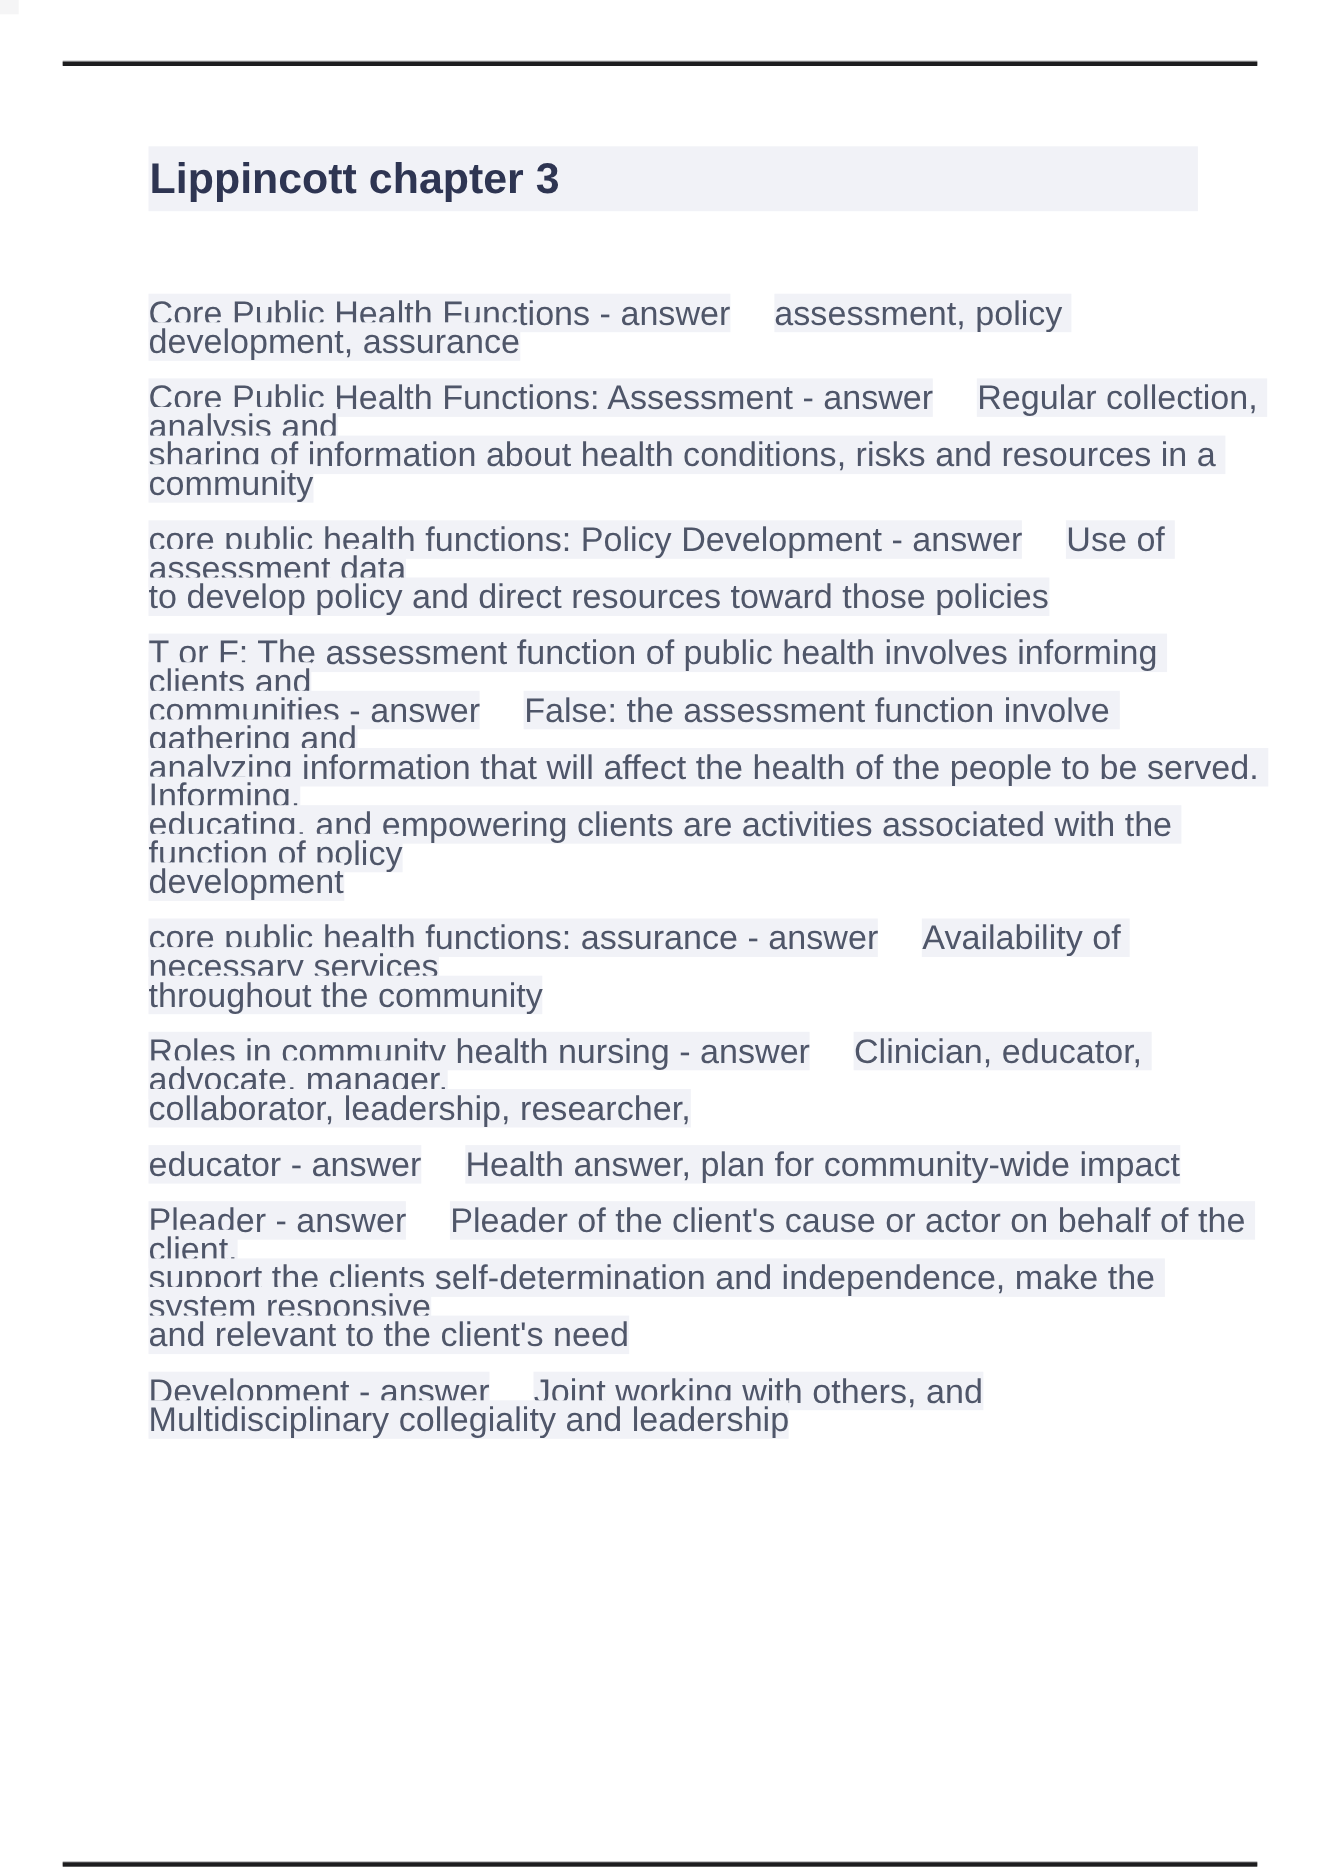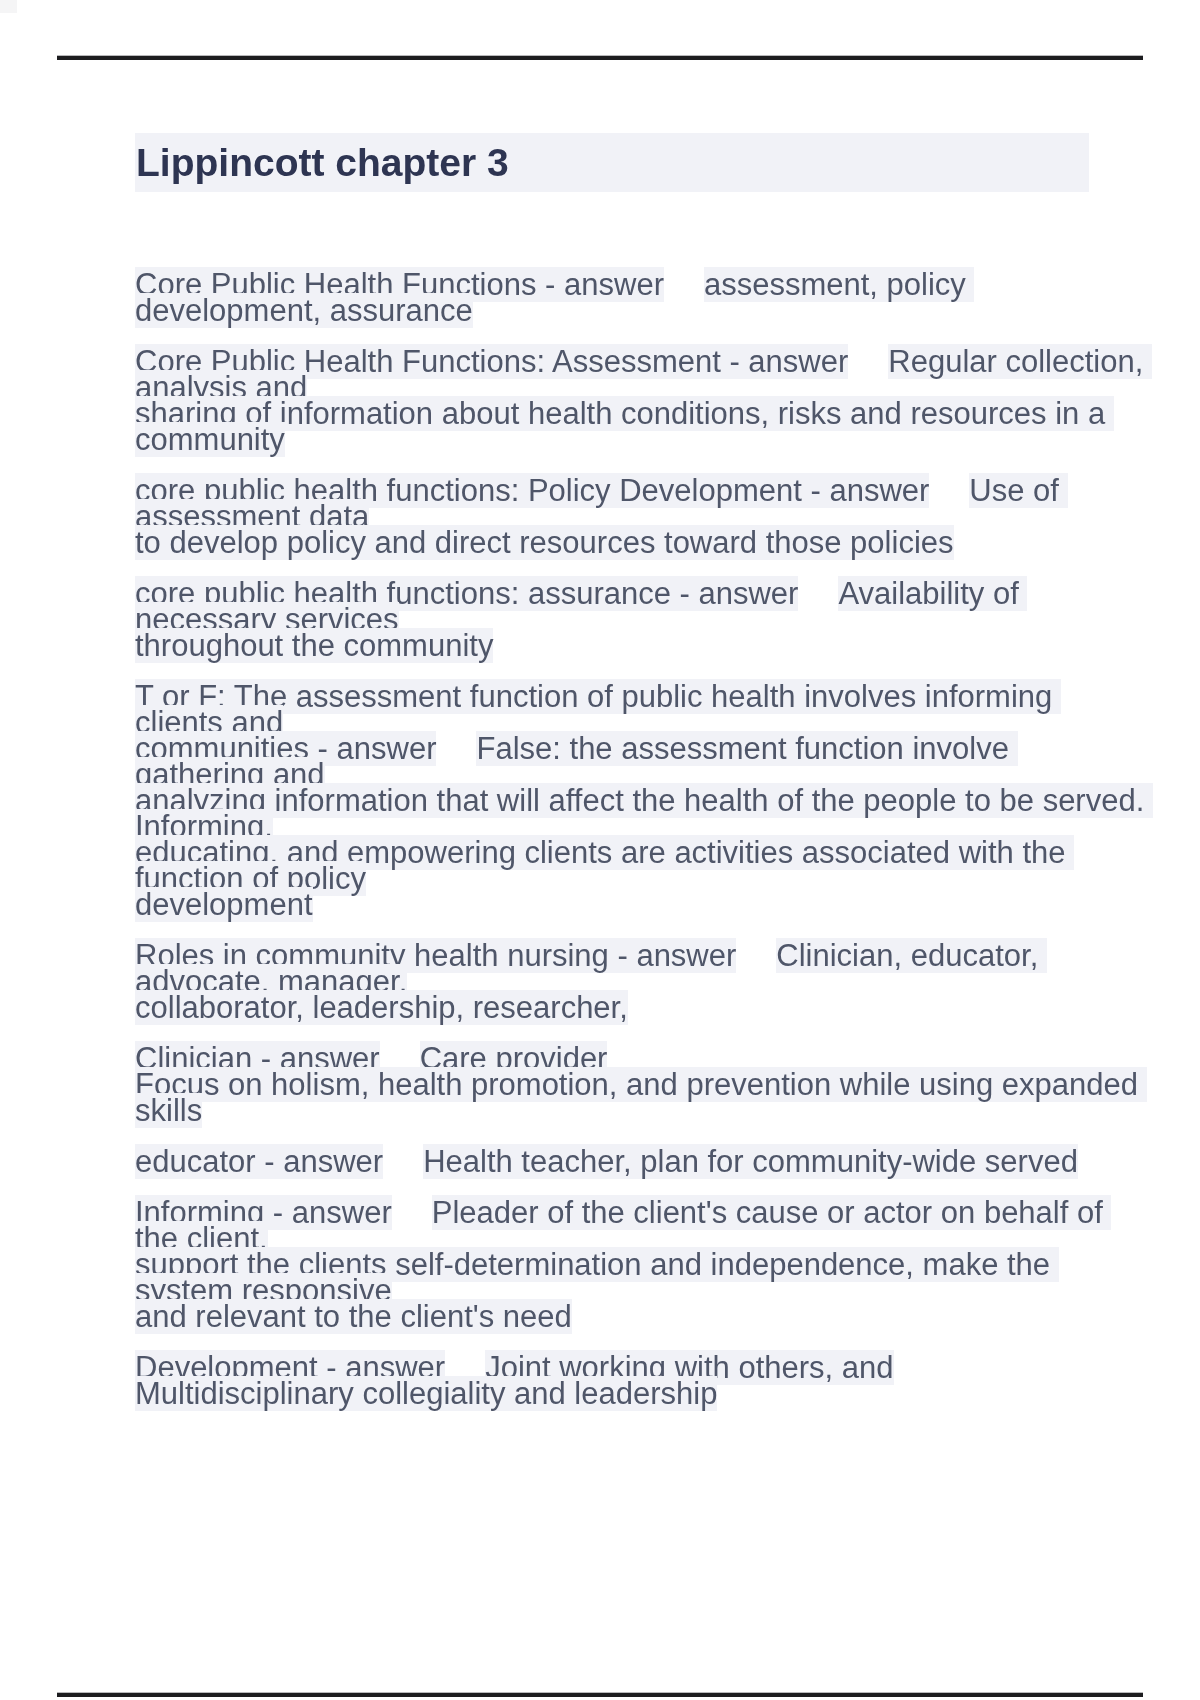--- a/index.html
+++ b/index.html
@@ -54,38 +54,36 @@
     <h1 class="doc-title">Lippincott chapter 3</h1>
 
     <p class="qa"><span class="hl">Core Public Health Functions - answer</span><span class="gap"></span><span class="hl">assessment, policy development, assurance</span></p>
 
     <p class="qa"><span class="hl">Core Public Health Functions: Assessment - answer</span><span class="gap"></span><span class="hl">Regular collection, analysis and
 sharing of information about health conditions, risks and resources in a community</span></p>
 
     <p class="qa"><span class="hl">core public health functions: Policy Development - answer</span><span class="gap"></span><span class="hl">Use of assessment data
 to develop policy and direct resources toward those policies</span></p>
 
-    <p class="qa"><span class="hl">core public health functions: assurance - answer</span><span class="gap"></span><span class="hl">Availability of necessary services
-throughout the community</span></p>
-
     <p class="qa"><span class="hl">T or F: The assessment function of public health involves informing clients and
 communities - answer</span><span class="gap"></span><span class="hl">False: the assessment function involve gathering and
 analyzing information that will affect the health of the people to be served. Informing,
 educating, and empowering clients are activities associated with the function of policy
 development</span></p>
 
+    <p class="qa"><span class="hl">core public health functions: assurance - answer</span><span class="gap"></span><span class="hl">Availability of necessary services
+throughout the community</span></p>
+
     <p class="qa"><span class="hl">Roles in community health nursing - answer</span><span class="gap"></span><span class="hl">Clinician, educator, advocate, manager,
 collaborator, leadership, researcher,</span></p>
 
-    <p class="qa"><span class="hl">Clinician - answer</span><span class="gap"></span><span class="hl">Care provider
-Focus on holism, health promotion, and prevention while using expanded skills</span></p>
 
-    <p class="qa"><span class="hl">educator - answer</span><span class="gap"></span><span class="hl">Health teacher, plan for community-wide served</span></p>
+    <p class="qa"><span class="hl">educator - answer</span><span class="gap"></span><span class="hl">Health answer, plan for community-wide impact</span></p>
 
-    <p class="qa"><span class="hl">Informing - answer</span><span class="gap"></span><span class="hl">Pleader of the client's cause or actor on behalf of the client,
+    <p class="qa"><span class="hl">Pleader - answer</span><span class="gap"></span><span class="hl">Pleader of the client's cause or actor on behalf of the client,
 support the clients self-determination and independence, make the system responsive
 and relevant to the client's need</span></p>
 
 
 
     <p class="qa"><span class="hl">Development - answer</span><span class="gap"></span><span class="hl">Joint working with others, and
 Multidisciplinary collegiality and leadership</span></p>
 
   </div>
 </div>

